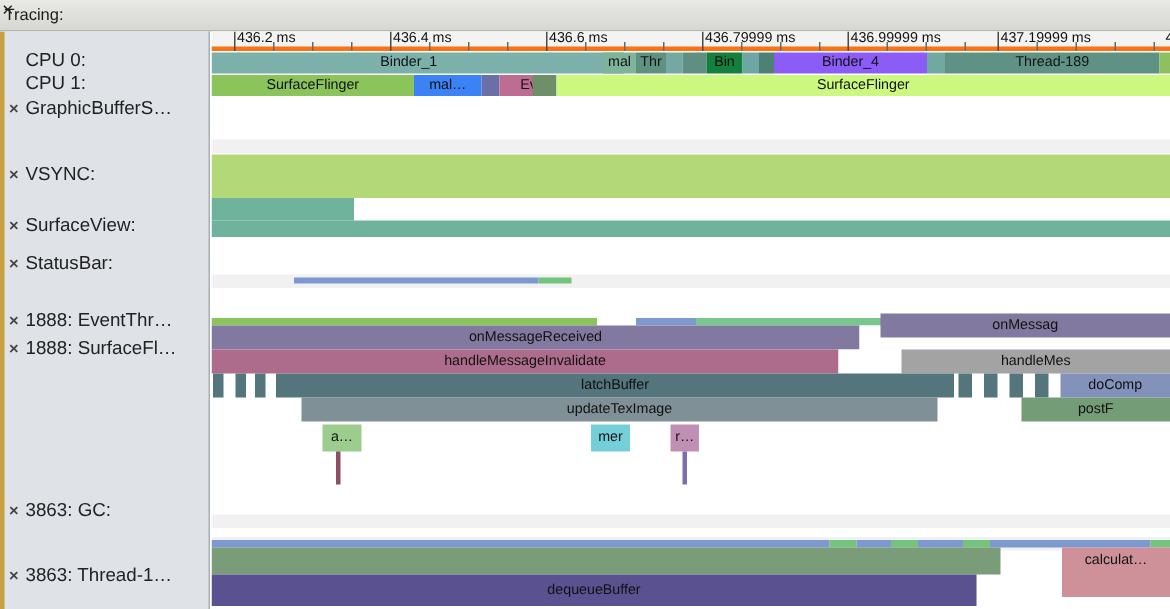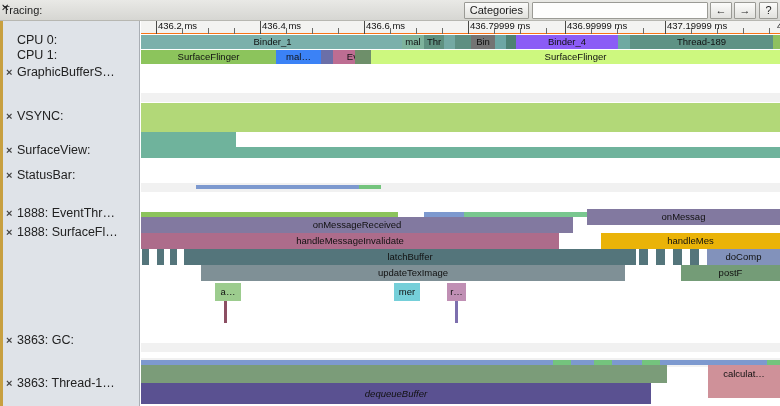--- a/index.html
+++ b/index.html
@@ -66,21 +66,21 @@
   .track-label .xb.blank { color: transparent; }
 
   .right-pane {
     position: absolute; left: 141px; top: 21px; width: 639px; height: 385px;
     background: #ffffff; overflow: hidden;
   }
 
   
   .ruler {
     position: absolute; left: 0; top: 0; width: 639px; height: 13px;
-    background: #f3f3f1; border-bottom: 1px solid #f97316;
+    background: #f3f3f1; border-bottom: 3px solid #f97316;
   }
   .ruler-tick {
     position: absolute; top: 7px; width: 1px; height: 6px; background: #6a6a66;
   }
   .ruler-major {
     position: absolute; top: 0px; width: 1px; height: 13px; background: #4a4a46;
   }
   .ruler-lab {
     position: absolute; top: -1px; font-size: 9.5px; color: #111;
     white-space: nowrap; padding-left: 2px; line-height: 12px;
@@ -96,27 +96,20 @@
   .rowbg { position: absolute; background: #f1f1f1; }
 </style>
 </head>
 <body>
 
 <div id="app">
 
   <div class="toolbar">
     <span class="tb-xmark">✕</span>
     <span class="tb-title">Tracing:</span>
-    <div class="tb-right">
-      <div class="tb-btn">Categories</div>
-      <div class="tb-input" title=""></div>
-      <div class="tb-btn tb-arrow">←</div>
-      <div class="tb-btn tb-arrow">→</div>
-      <div class="tb-btn tb-help">?</div>
-    </div>
   </div>
 
   <div class="left-pane">
     <div class="left-accent"></div>
     <div id="track-labels">
         <div class="track-label" style="top: 12px;"><span class="xb blank">×</span><span>CPU 0:</span></div>
         <div class="track-label" style="top: 27px;"><span class="xb blank">×</span><span>CPU 1:</span></div>
         <div class="track-label" style="top: 44px;"><span class="xb">×</span><span>GraphicBufferS…</span></div>
         <div class="track-label" style="top: 88px;"><span class="xb">×</span><span>VSYNC:</span></div>
         <div class="track-label" style="top: 122px;"><span class="xb">×</span><span>SurfaceView:</span></div>
@@ -180,21 +173,21 @@
         </div>
         <div class="slice" style="left: 263px; top: 14px; width: 12px; height: 14px; background: rgb(111, 158, 152); font-size: 9.5px; line-height: 14px;"></div>
         <div class="slice" style="left: 261px; top: 14px; width: 22px; height: 14px; background: rgb(126, 179, 156); font-size: 9.5px; line-height: 14px;">
           <span>mal</span>
         </div>
         <div class="slice" style="left: 283px; top: 14px; width: 20px; height: 14px; background: rgb(95, 145, 128); font-size: 9.5px; line-height: 14px;">
           <span>Thr</span>
         </div>
         <div class="slice" style="left: 303px; top: 14px; width: 11px; height: 14px; background: rgb(116, 169, 163); font-size: 9.5px; line-height: 14px;"></div>
         <div class="slice" style="left: 314px; top: 14px; width: 16px; height: 14px; background: rgb(94, 143, 130); font-size: 9.5px; line-height: 14px;"></div>
-        <div class="slice" style="left: 330px; top: 14px; width: 24px; height: 14px; background: #737373; font-size: 9.5px; line-height: 14px;">
+        <div class="slice" style="left: 330px; top: 14px; width: 24px; height: 14px; background: #15803d; font-size: 9.5px; line-height: 14px;">
           <span>Bin</span>
         </div>
         <div class="slice" style="left: 354px; top: 14px; width: 11px; height: 14px; background: rgb(109, 166, 164); font-size: 9.5px; line-height: 14px;"></div>
         <div class="slice" style="left: 365px; top: 14px; width: 10px; height: 14px; background: rgb(78, 129, 115); font-size: 9.5px; line-height: 14px;"></div>
         <div class="slice" style="left: 375px; top: 14px; width: 102px; height: 14px; background: #8b5cf6; font-size: 9.5px; line-height: 14px;">
           <span>Binder_4</span>
         </div>
         <div class="slice" style="left: 477px; top: 14px; width: 12px; height: 14px; background: rgb(111, 169, 162); font-size: 9.5px; line-height: 14px;"></div>
         <div class="slice" style="left: 489px; top: 14px; width: 143px; height: 14px; background: rgb(95, 146, 133); font-size: 9.5px; line-height: 14px;">
           <span>Thread-189</span>
@@ -228,21 +221,21 @@
           <span>onMessageReceived</span>
         </div>
         <div class="slice" style="left: 432px; top: 196px; width: 14px; height: 16px; background: rgb(255, 255, 255); font-size: 9.5px; line-height: 16px;"></div>
         <div class="slice" style="left: 446px; top: 188px; width: 193px; height: 16px; background: rgb(130, 121, 160); font-size: 9.5px; line-height: 16px;">
           <span>onMessag</span>
         </div>
         <div class="slice" style="left: 0px; top: 212px; width: 418px; height: 16px; background: rgb(173, 108, 139); font-size: 9.5px; line-height: 16px;">
           <span>handleMessageInvalidate</span>
         </div>
         <div class="slice" style="left: 418px; top: 212px; width: 42px; height: 16px; background: rgb(255, 255, 255); font-size: 9.5px; line-height: 16px;"></div>
-        <div class="slice" style="left: 460px; top: 212px; width: 179px; height: 16px; background: #eab308; font-size: 9.5px; line-height: 16px;">
+        <div class="slice" style="left: 460px; top: 212px; width: 179px; height: 16px; background: #a3a3a3; font-size: 9.5px; line-height: 16px;">
           <span>handleMes</span>
         </div>
         <div class="slice" style="left: 1px; top: 228px; width: 7px; height: 16px; background: rgb(84, 117, 123); font-size: 9.5px; line-height: 16px;"></div>
         <div class="slice" style="left: 16px; top: 228px; width: 7px; height: 16px; background: rgb(84, 117, 123); font-size: 9.5px; line-height: 16px;"></div>
         <div class="slice" style="left: 29px; top: 228px; width: 7px; height: 16px; background: rgb(84, 117, 123); font-size: 9.5px; line-height: 16px;"></div>
         <div class="slice" style="left: 43px; top: 228px; width: 452px; height: 16px; background: rgb(84, 117, 123); font-size: 9.5px; line-height: 16px;">
           <span>latchBuffer</span>
         </div>
         <div class="slice" style="left: 498px; top: 228px; width: 9px; height: 16px; background: rgb(84, 117, 123); font-size: 9.5px; line-height: 16px;"></div>
         <div class="slice" style="left: 515px; top: 228px; width: 9px; height: 16px; background: rgb(84, 117, 123); font-size: 9.5px; line-height: 16px;"></div>
@@ -273,19 +266,19 @@
         <div class="slice" style="left: 430px; top: 339px; width: 23px; height: 5px; background: rgb(125, 153, 207); font-size: 8px; line-height: 5px;"></div>
         <div class="slice" style="left: 453px; top: 339px; width: 18px; height: 5px; background: rgb(116, 196, 125); font-size: 8px; line-height: 5px;"></div>
         <div class="slice" style="left: 471px; top: 339px; width: 30px; height: 5px; background: rgb(125, 153, 207); font-size: 8px; line-height: 5px;"></div>
         <div class="slice" style="left: 501px; top: 339px; width: 18px; height: 5px; background: rgb(116, 196, 125); font-size: 8px; line-height: 5px;"></div>
         <div class="slice" style="left: 519px; top: 339px; width: 107px; height: 5px; background: rgb(125, 153, 207); font-size: 8px; line-height: 5px;"></div>
         <div class="slice" style="left: 626px; top: 339px; width: 13px; height: 5px; background: rgb(116, 196, 125); font-size: 8px; line-height: 5px;"></div>
         <div class="slice" style="left: 0px; top: 344px; width: 526px; height: 18px; background: rgb(123, 156, 121); font-size: 9.5px; line-height: 18px;"></div>
         <div class="slice" style="left: 567px; top: 344px; width: 72px; height: 33px; background: rgb(207, 145, 153); font-size: 9.5px; line-height: 18px;">
           <span>calculat…</span>
         </div>
-        <div class="slice" style="left: 0px; top: 362px; width: 510px; height: 21px; background: rgb(90, 81, 145); font-size: 9.5px; line-height: 21px; font-style: italic;">
+        <div class="slice" style="left: 0px; top: 362px; width: 510px; height: 21px; background: rgb(90, 81, 145); font-size: 9.5px; line-height: 21px;">
           <span>dequeueBuffer</span>
         </div>
       </div>
   </div>
 
 </div>
 
 </body></html>

